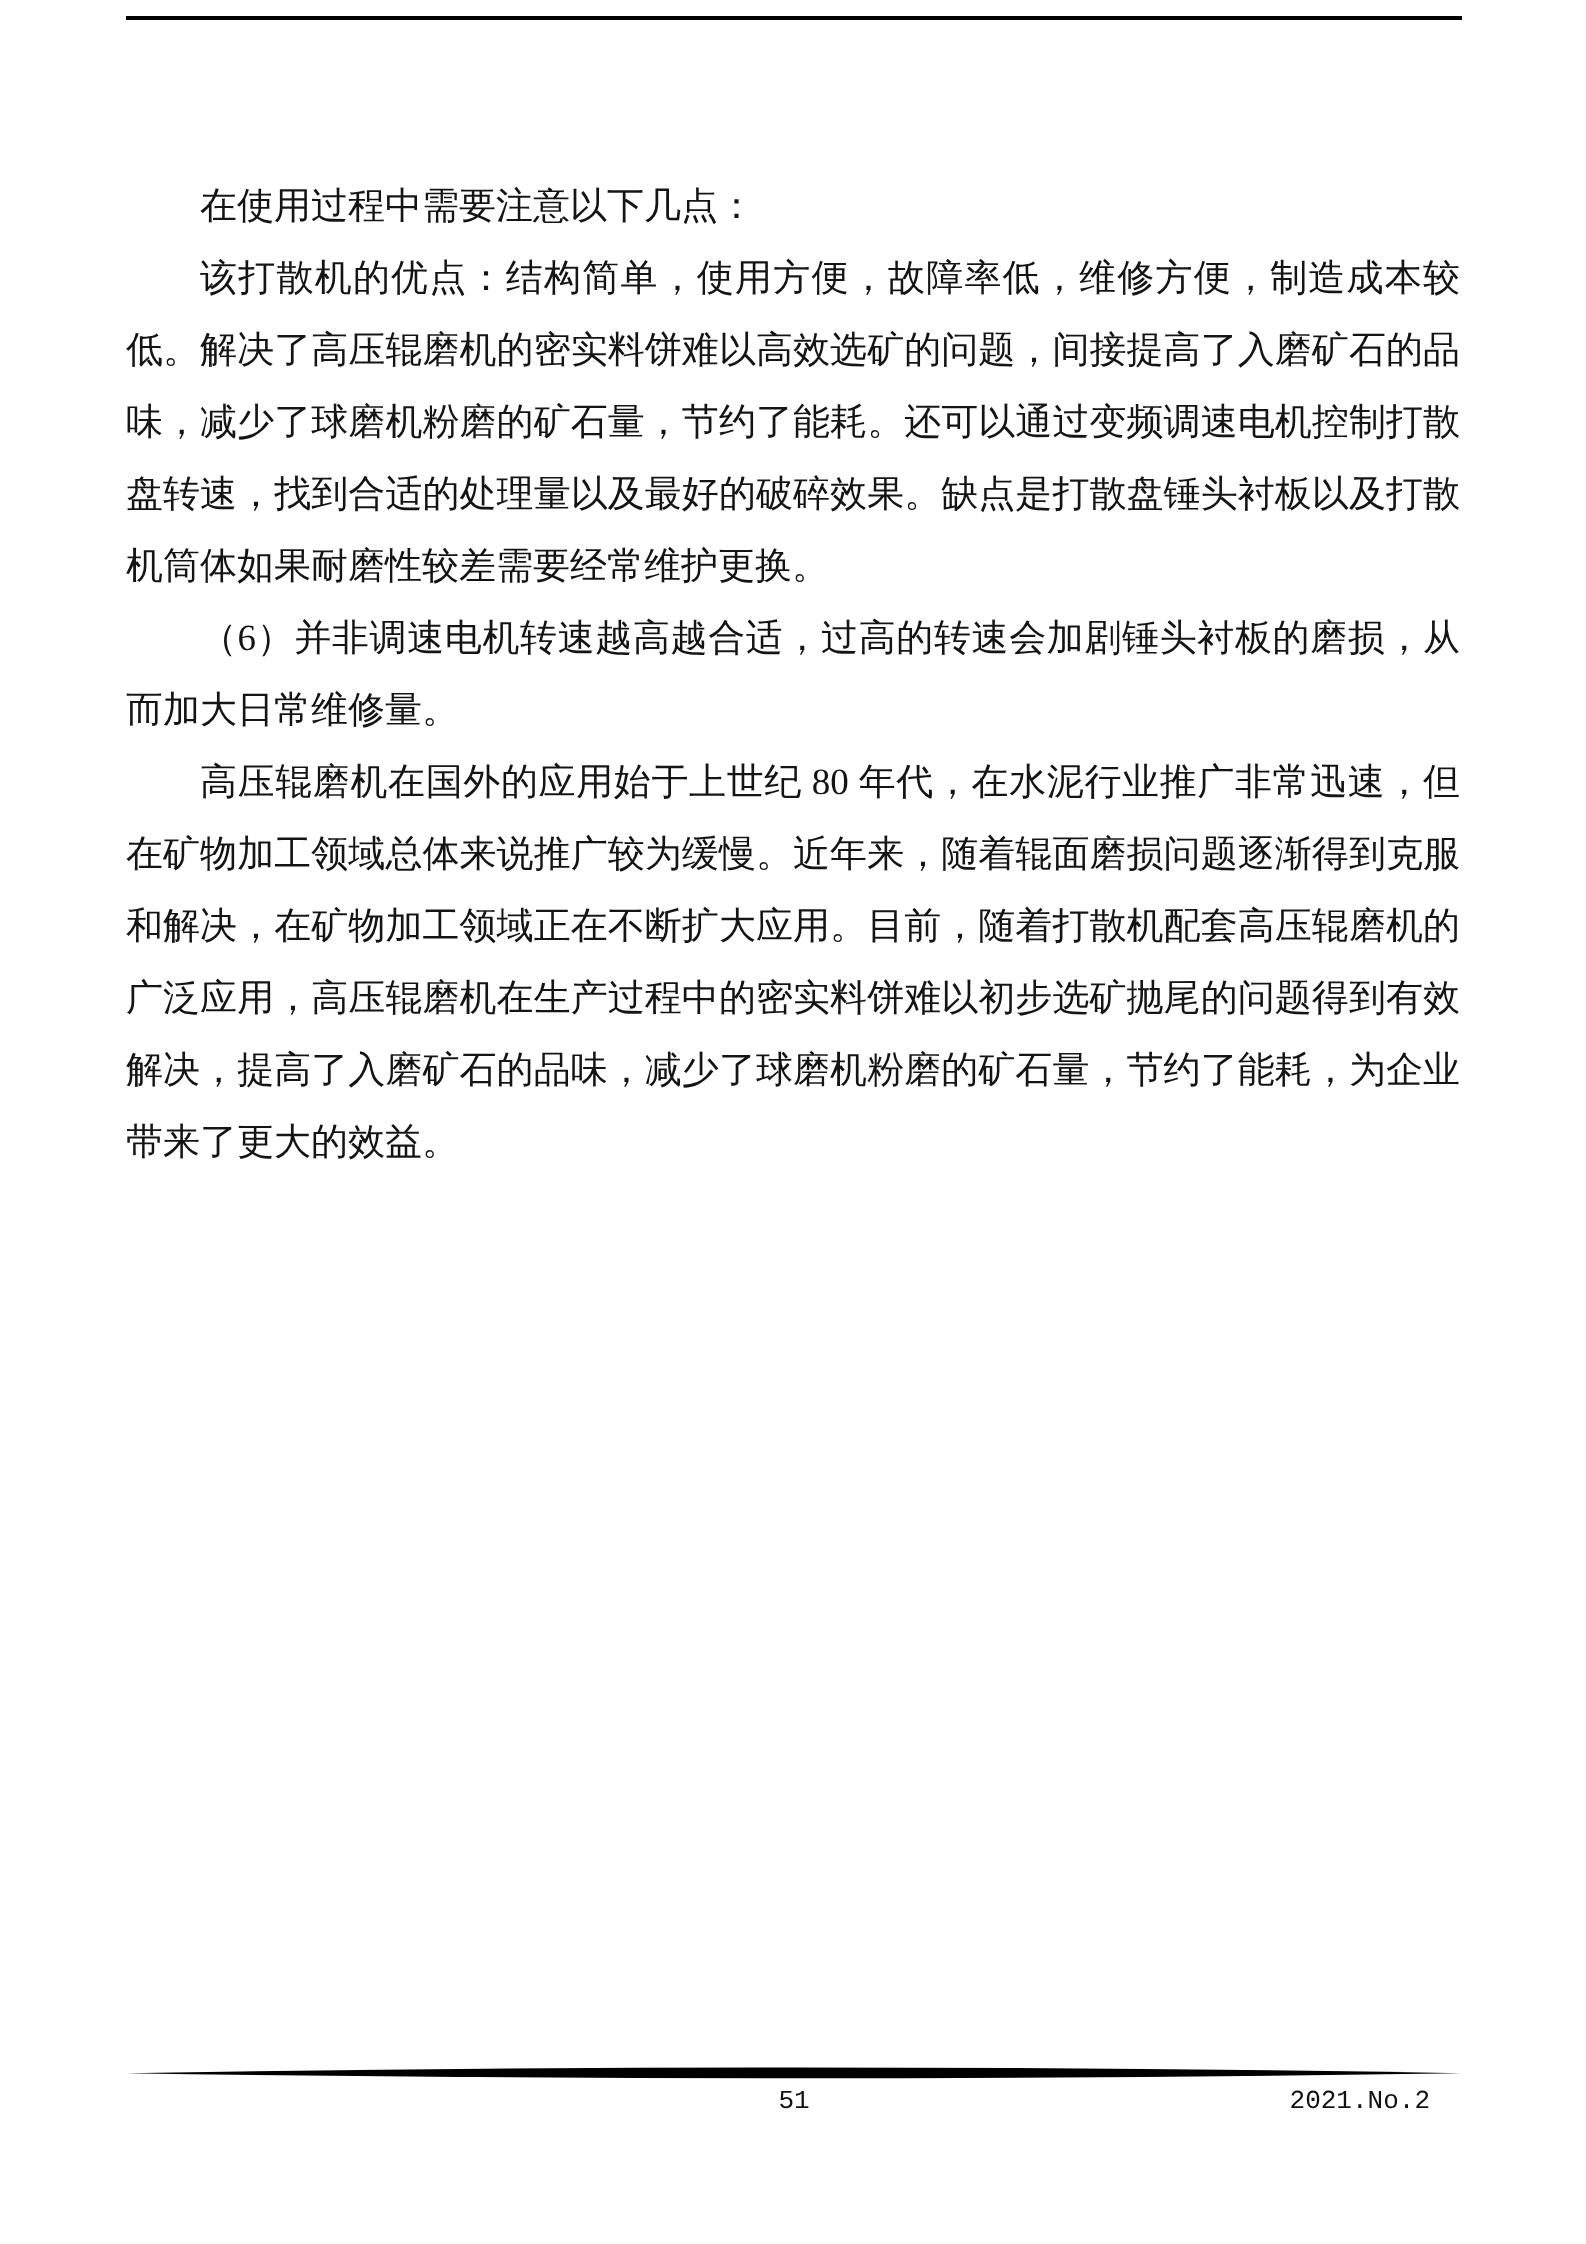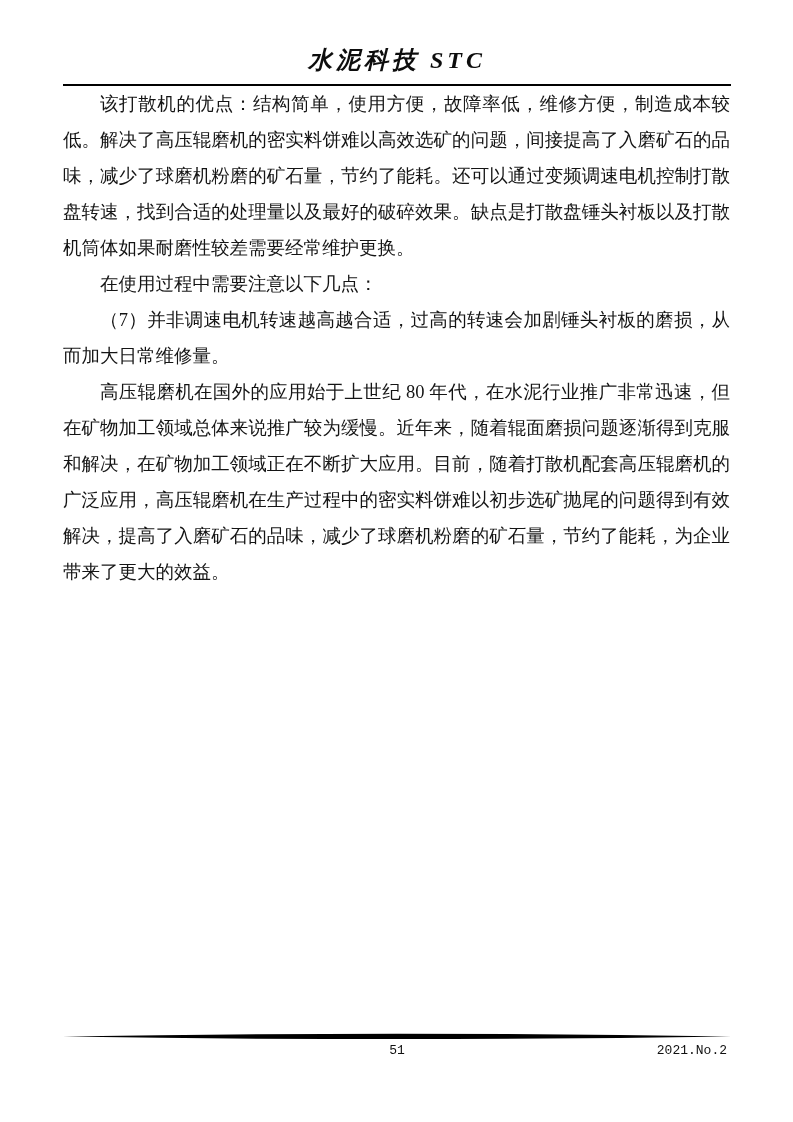--- a/index.html
+++ b/index.html
@@ -76,39 +76,38 @@
     position: relative;
     margin-top: 0px;
     height: 20px;
     font-family: Liberation Mono, monospace;
     font-size: 13px;
     color: #111111;
   }
   .footer-page { text-align: center; line-height: 20px; }
   .footer-issue {
     position: absolute;
-    right: 4px;
+    right: 16px;
     top: 0;
     line-height: 20px;
   }
 </style>
 </head>
 <body>
 
 <div class="page">
 
   <div class="header">
-    <div class="header-title">水泥科技 STC</div>
     <div class="header-rule"></div>
   </div>
 
   <div class="body-text">
+    <p class="para">在使用过程中需要注意以下几点：</p>
     <p class="para">该打散机的优点：结构简单，使用方便，故障率低，维修方便，制造成本较低。解决了高压辊磨机的密实料饼难以高效选矿的问题，间接提高了入磨矿石的品味，减少了球磨机粉磨的矿石量，节约了能耗。还可以通过变频调速电机控制打散盘转速，找到合适的处理量以及最好的破碎效果。缺点是打散盘锤头衬板以及打散机筒体如果耐磨性较差需要经常维护更换。</p>
-    <p class="para">在使用过程中需要注意以下几点：</p>
-    <p class="para">（7）并非调速电机转速越高越合适，过高的转速会加剧锤头衬板的磨损，从而加大日常维修量。</p>
+    <p class="para">（6）并非调速电机转速越高越合适，过高的转速会加剧锤头衬板的磨损，从而加大日常维修量。</p>
 
 
     <p class="para">高压辊磨机在国外的应用始于上世纪 80 年代，在水泥行业推广非常迅速，但在矿物加工领域总体来说推广较为缓慢。近年来，随着辊面磨损问题逐渐得到克服和解决，在矿物加工领域正在不断扩大应用。目前，随着打散机配套高压辊磨机的广泛应用，高压辊磨机在生产过程中的密实料饼难以初步选矿抛尾的问题得到有效解决，提高了入磨矿石的品味，减少了球磨机粉磨的矿石量，节约了能耗，为企业带来了更大的效益。</p>
   </div>
 
   <div class="footer">
     <div class="footer-line">
       <svg viewBox="0 0 664 8" preserveAspectRatio="none" aria-hidden="true">
         <path d="M 0,3.6 Q 332,-2.2 664,3.6 Q 332,8.6 0,3.6 Z" fill="#000000"></path>
       </svg>

